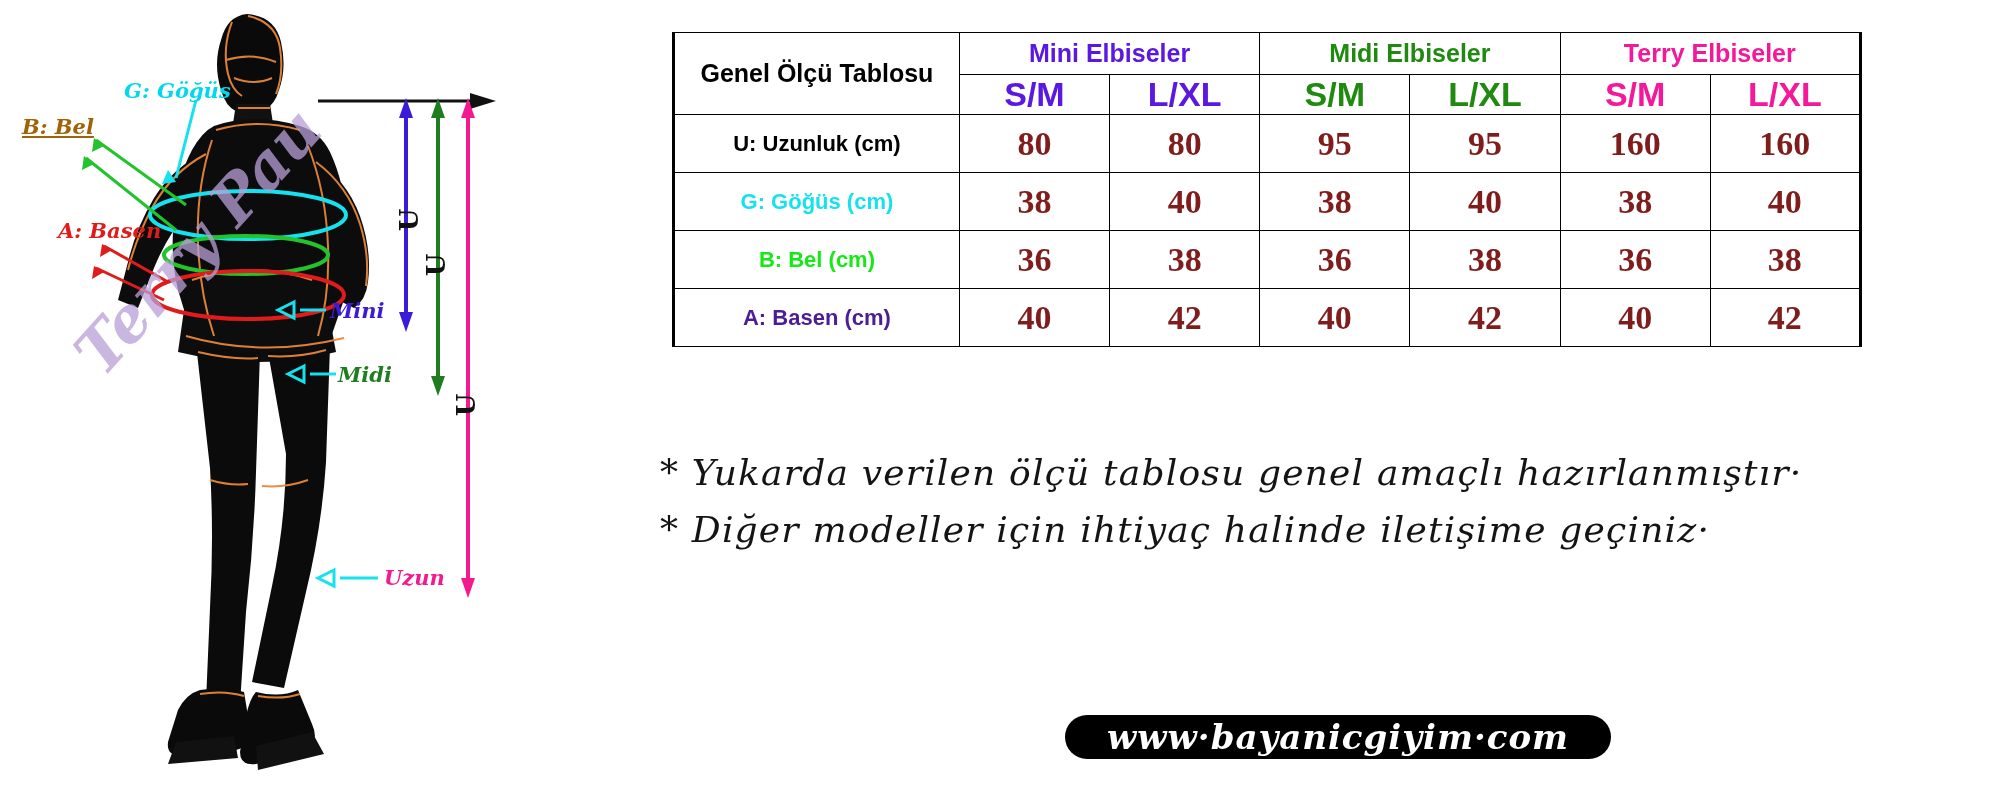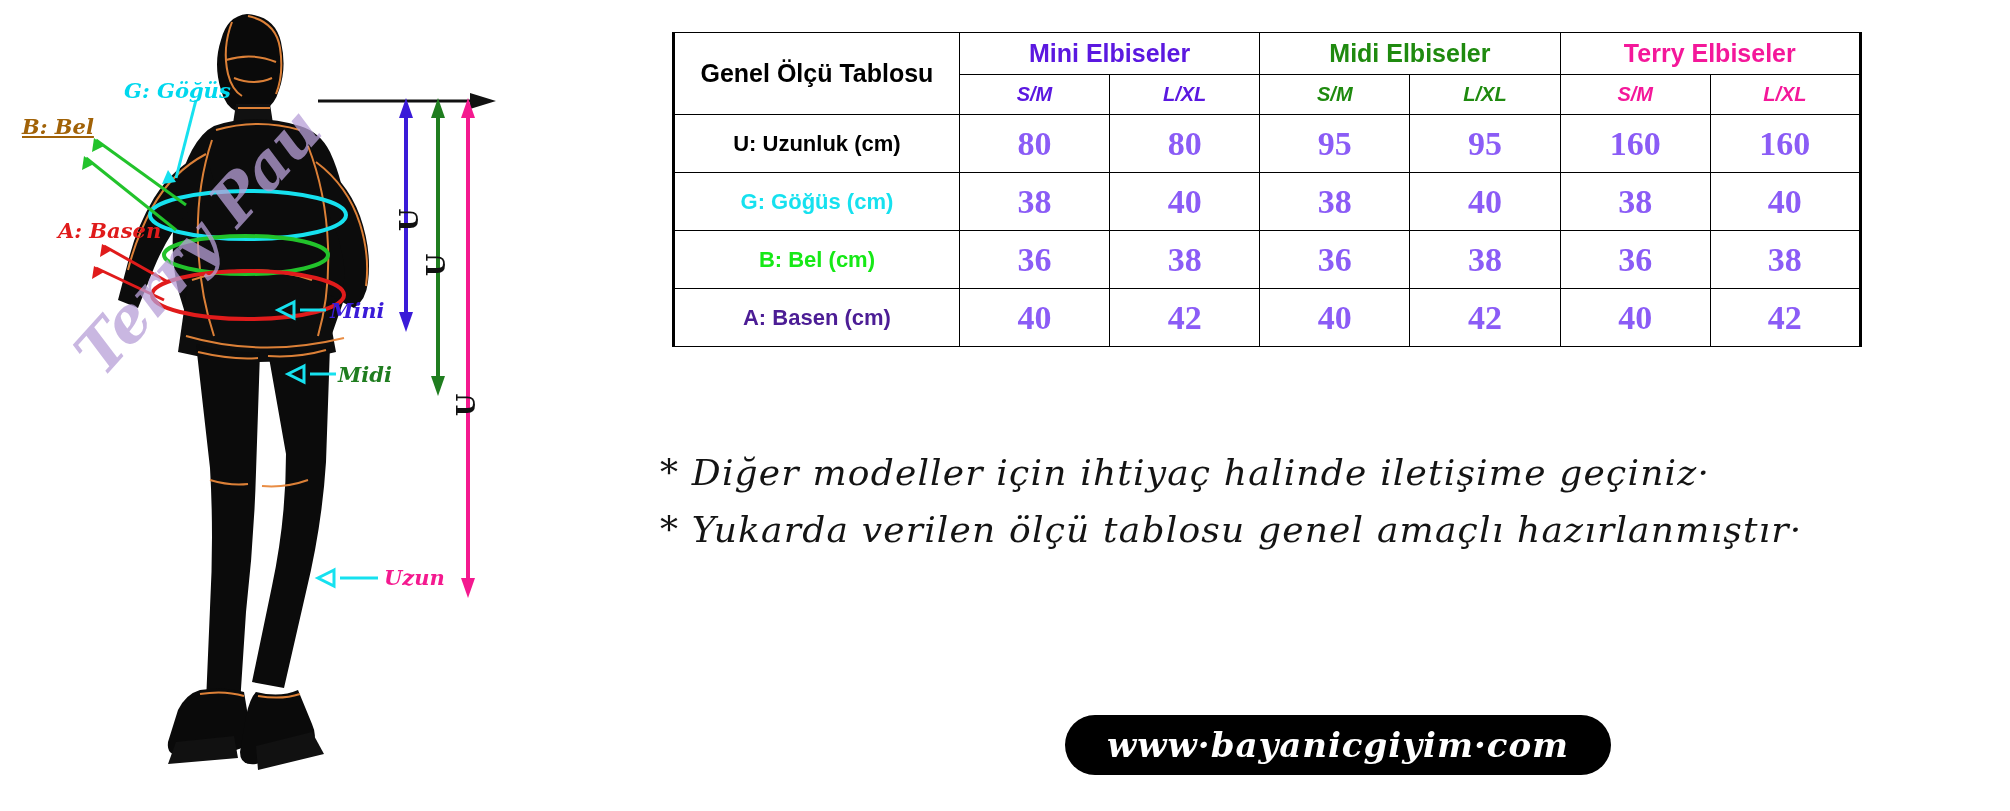--- a/index.html
+++ b/index.html
@@ -72,21 +72,21 @@
     text-align: center;
     vertical-align: middle;
     padding: 0;
     font-weight: bold;
   }
   table.chart .outer-l { border-left: 3px solid #000; }
   table.chart .outer-r { border-right: 3px solid #000; }
   .grp-sep-l { border-left: 3px solid #000; }
 
   .hdr-row1 td { height: 42px; font-size: 25px; }
-  .hdr-row2 td { height: 40px; font-size: 20px; font-style: italic; }
+  .hdr-row2 td { height: 40px; font-size: 34px; }
   .corner-cell {
     font-size: 21px;
     text-align: left;
     padding-left: 14px;
     color: #000;
     font-weight: bold;
   }
   .grp-mini { color: #5b18e0; }
   .grp-midi { color: #1f8a0f; }
   .grp-uzun { color: #f4189a; }
@@ -95,41 +95,41 @@
   .rowlabel {
     text-align: left;
     padding-left: 12px;
     font-size: 22px;
     font-weight: bold;
   }
   .lbl-u { color: #000000; }
   .lbl-g { color: #16e1ef; }
   .lbl-b { color: #16e916; }
   .lbl-a { color: #4c1d95; }
-  .val { font-size: 34px; font-weight: normal; color: #8b5cf6; font-family: "Liberation Serif", serif; }
+  .val { font-size: 34px; font-weight: normal; color: #7f1d1d; font-family: "Liberation Serif", serif; }
 
   
   .notes { position: absolute; left: 660px; top: 452px; width: 1350px; }
   .note-line {
     font-family: "DejaVu Serif", serif;
     font-style: italic;
     font-size: 36px;
     color: #141414;
     letter-spacing: 1.2px;
     white-space: nowrap;
     margin-bottom: 16px;
   }
 
   
   .url-banner {
     position: absolute;
     left: 1065px; top: 715px;
     background: #000;
     border-radius: 34px;
-    padding: 10px 42px;
+    padding: 2px 42px;
   }
   .url-banner span {
     font-family: "DejaVu Serif", serif;
     font-style: italic;
     font-weight: bold;
     font-size: 34px;
     color: #fff;
     letter-spacing: 1px;
     white-space: nowrap;
   }
@@ -306,21 +306,21 @@
           <td class="val grp-sep-l">40</td>
           <td class="val">42</td>
           <td class="val grp-sep-l">40</td>
           <td class="val outer-r">42</td>
         </tr>
       </tbody>
     </table>
   </div>
 
   <div class="notes">
+    <div class="note-line">* Yukarda verilen ölçü tablosu genel amaçlı hazırlanmıştır·</div>
     <div class="note-line">* Diğer modeller için ihtiyaç halinde iletişime geçiniz·</div>
-    <div class="note-line">* Yukarda verilen ölçü tablosu genel amaçlı hazırlanmıştır·</div>
   </div>
 
   <div class="url-banner">
     <span>www·bayanicgiyim·com</span>
   </div>
 
 </div>
 
 </body></html>

